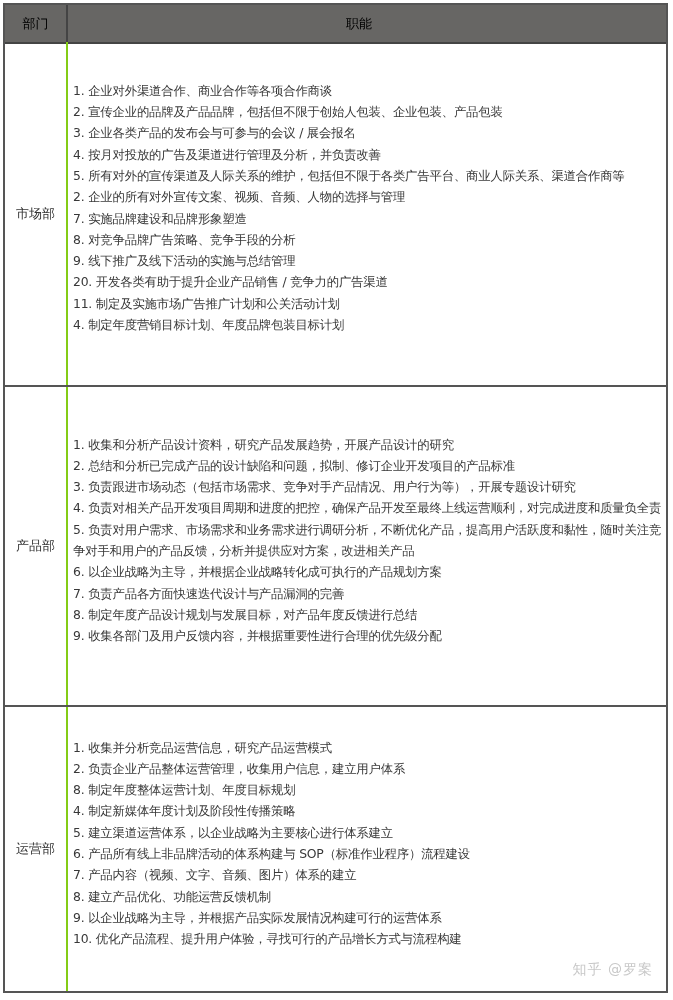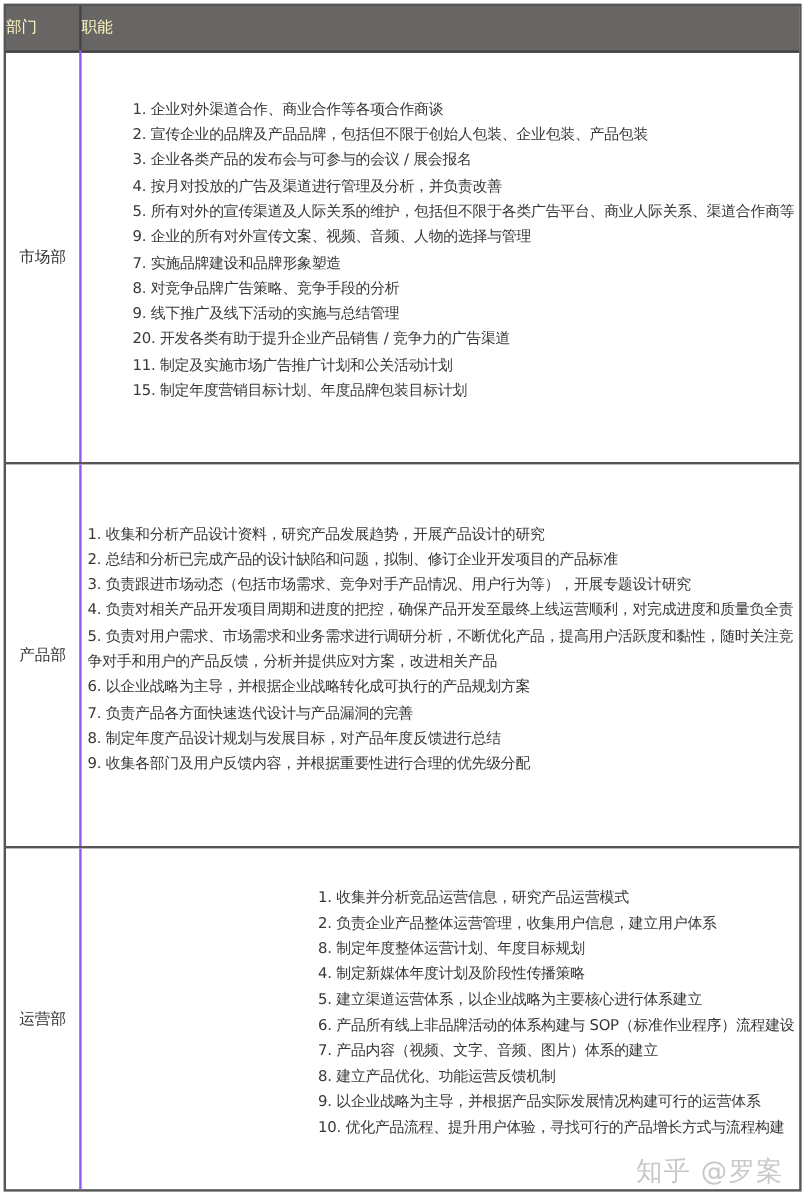--- a/index.html
+++ b/index.html
@@ -2,59 +2,59 @@
 <html><head>
   <meta charset="utf-8">
   <style>
     html, body { margin: 0; padding: 0; background: #ffffff; }
     body { width: 673px; height: 1000px; position: relative; overflow: hidden;
       font-family: "DejaVu Sans", "Liberation Sans", sans-serif; color: #3a3a3a; }
     .table { position: absolute; left: 3px; top: 3px; width: 665px; height: 990px;
       border: 2px solid #555; box-sizing: border-box; }
     .header { position: absolute; left: 0; top: 0; right: 0; height: 39px; background: #676664;
       border-bottom: 2px solid #444; box-sizing: border-box; }
-    .header .hcell { position: absolute; top: 0; height: 37px; line-height: 37px; color: #fef9c3;
-      font-size: 13px; }
+    .header .hcell { position: absolute; top: 0; height: 37px; line-height: 37px; color: #000000;
+      font-size: 13px; text-align: center; }
     .header .h-dept { left: 0; width: 63px; border-right: 2px solid #444; box-sizing: border-box; }
     .header .h-func { left: 63px; right: 16px; }
     .row { position: absolute; left: 0; right: 0; border-bottom: 2px solid #555; box-sizing: border-box; }
     .row.last { border-bottom: none; }
-    .dept { position: absolute; left: 0; top: 0; bottom: 0; width: 63px; border-right: 2px solid #8b5cf6;
+    .dept { position: absolute; left: 0; top: 0; bottom: 0; width: 63px; border-right: 2px solid #84cc16;
       box-sizing: border-box; display: flex; align-items: center; justify-content: center; font-size: 13px; color: #333; }
     .func { position: absolute; left: 63px; right: 0; top: 0; bottom: 0; display: flex; flex-direction: column;
-      justify-content: center; padding: 0 4px 12px 5px; box-sizing: border-box; align-items: flex-end; }
+      justify-content: center; padding: 0 4px 12px 5px; box-sizing: border-box; }
     .func ol { list-style: none; margin: 0; padding: 0; }
     .func li { font-size: 12.4px; line-height: 21.3px; color: #383838; letter-spacing: -0.2px; }
-    .watermark { position: absolute; right: 20px; top: 961px; font-size: 22px; color: #c8c8c8; letter-spacing: 1px; }
+    .watermark { position: absolute; right: 20px; top: 961px; font-size: 14px; color: #c8c8c8; letter-spacing: 1px; }
   </style>
 </head>
 <body>
 
 <div class="table">
   <div class="header">
     <div class="hcell h-dept">部门</div>
     <div class="hcell h-func">职能</div>
   </div>
 
   <div class="row" style="top:37px;height:345px;">
     <div class="dept">市场部</div>
     <div class="func">
       <ol>
         <li>1. 企业对外渠道合作、商业合作等各项合作商谈</li>
         <li>2. 宣传企业的品牌及产品品牌，包括但不限于创始人包装、企业包装、产品包装</li>
         <li>3. 企业各类产品的发布会与可参与的会议 / 展会报名</li>
         <li>4. 按月对投放的广告及渠道进行管理及分析，并负责改善</li>
         <li>5. 所有对外的宣传渠道及人际关系的维护，包括但不限于各类广告平台、商业人际关系、渠道合作商等</li>
-        <li>9. 企业的所有对外宣传文案、视频、音频、人物的选择与管理</li>
+        <li>2. 企业的所有对外宣传文案、视频、音频、人物的选择与管理</li>
         <li>7. 实施品牌建设和品牌形象塑造</li>
         <li>8. 对竞争品牌广告策略、竞争手段的分析</li>
         <li>9. 线下推广及线下活动的实施与总结管理</li>
         <li>20. 开发各类有助于提升企业产品销售 / 竞争力的广告渠道</li>
         <li>11. 制定及实施市场广告推广计划和公关活动计划</li>
-        <li>15. 制定年度营销目标计划、年度品牌包装目标计划</li>
+        <li>4. 制定年度营销目标计划、年度品牌包装目标计划</li>
       </ol>
     </div>
   </div>
 
   <div class="row" style="top:382px;height:320px;">
     <div class="dept">产品部</div>
     <div class="func">
       <ol>
         <li>1. 收集和分析产品设计资料，研究产品发展趋势，开展产品设计的研究</li>
         <li>2. 总结和分析已完成产品的设计缺陷和问题，拟制、修订企业开发项目的产品标准</li>

